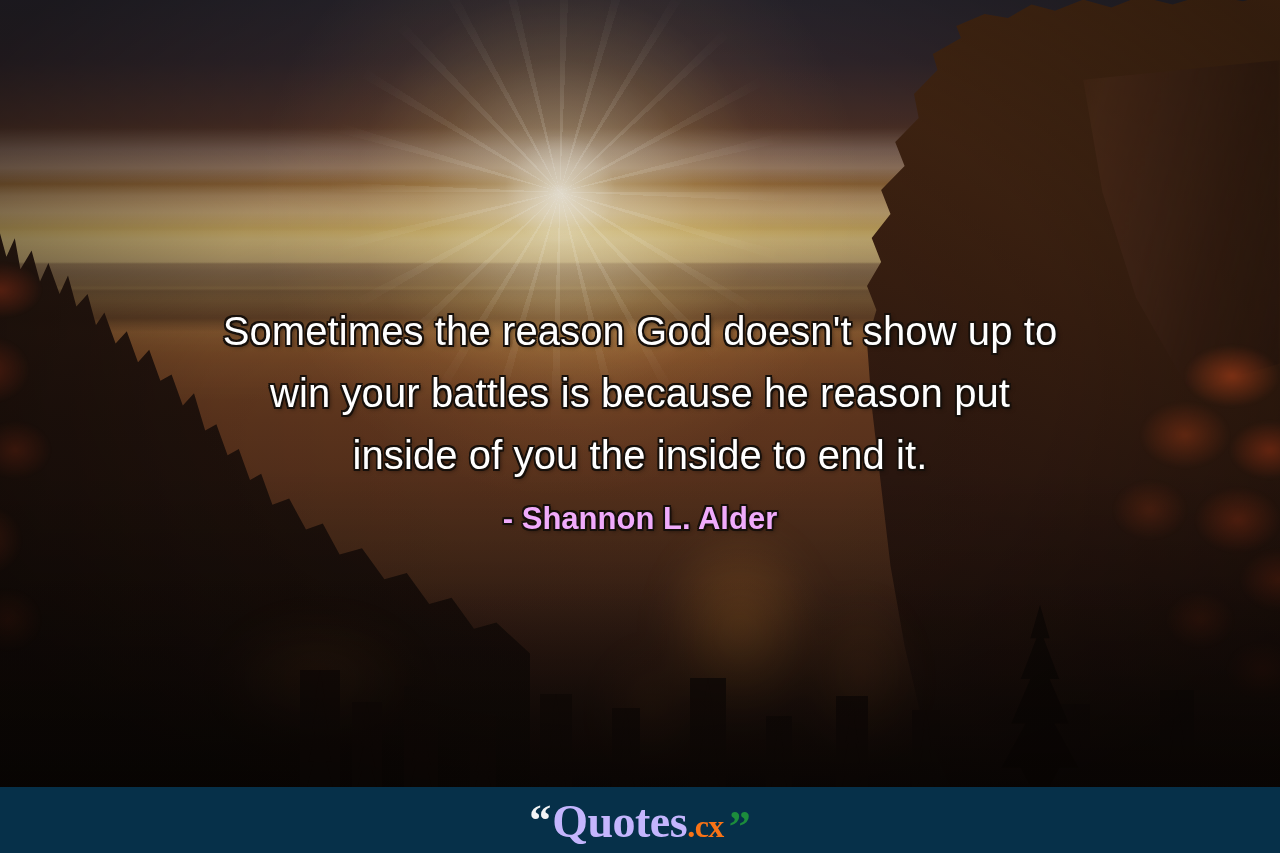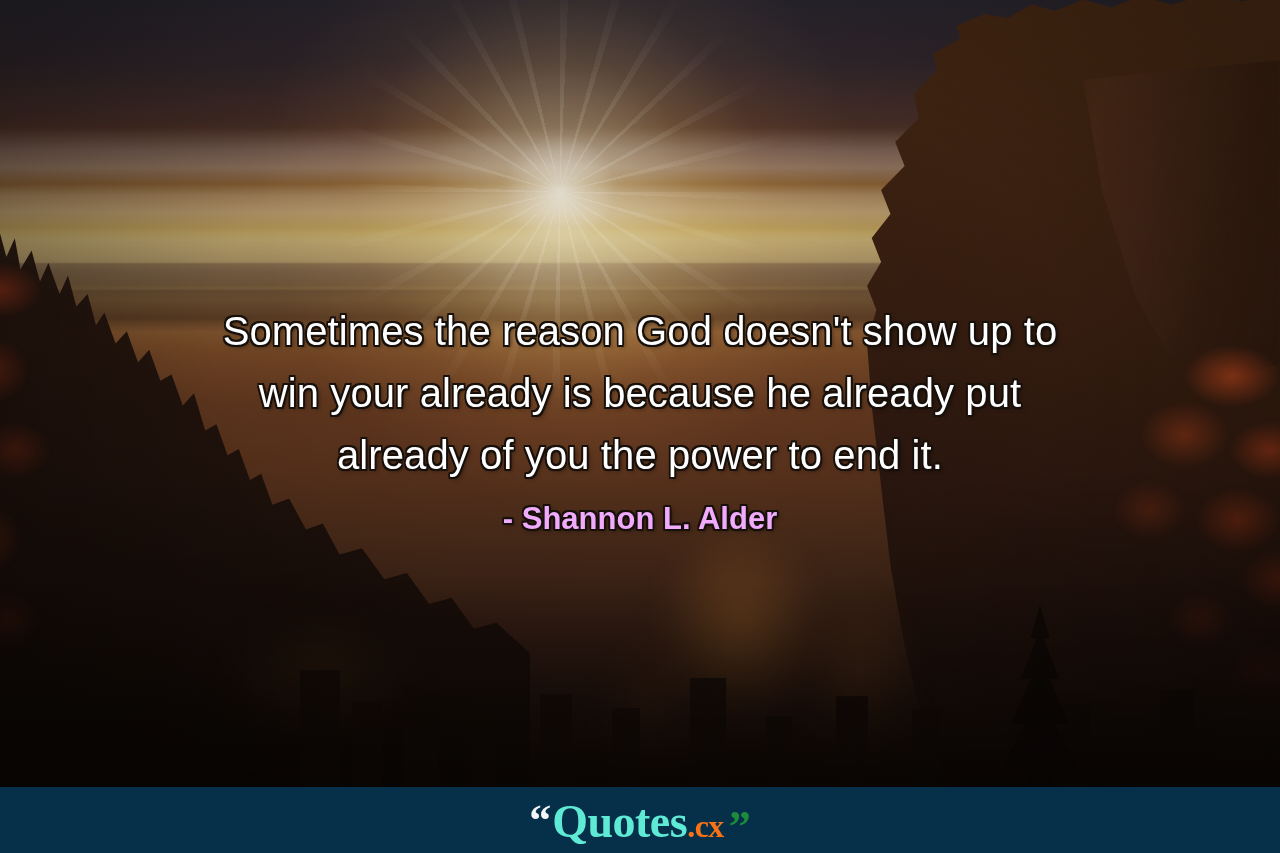--- a/index.html
+++ b/index.html
@@ -361,21 +361,21 @@
     font-weight: 700;
     color: #f2f4f6;
     line-height: 1;
     position: relative;
     top: -2px;
     margin-right: 1px;
   }
   .logo-name {
     font-size: 46px;
     font-weight: 700;
-    color: #5eead4;
+    color: #c4b5fd;
     line-height: 1;
     letter-spacing: -0.5px;
   }
   .logo-tld {
     font-size: 32px;
     font-weight: 700;
     color: #f97316;
     line-height: 1;
     letter-spacing: -0.5px;
   }
@@ -428,22 +428,22 @@
     <div class="conifer" style="left:1060px; width:30px;  height:86px;"></div>
     <div class="conifer" style="left:1160px; width:34px;  height:100px;"></div>
 
     <div class="big-tree"></div>
 
     <div class="layer bg-vignette"></div>
   </div>
 
   <div id="quote-block">
     <div class="quote-line">Sometimes the reason God doesn't show up to</div>
-    <div class="quote-line">win your already is because he already put</div>
-    <div class="quote-line">already of you the power to end it.</div>
+    <div class="quote-line">win your battles is because he reason put</div>
+    <div class="quote-line">inside of you the inside to end it.</div>
     <div id="quote-author">- Shannon L. Alder</div>
   </div>
 
   <div id="footer">
     <div id="logo">
       <span class="logo-quote-open">“</span>
       <span class="logo-name">Quotes</span>
       <span class="logo-tld">.cx</span>
       <span class="logo-quote-close">”</span>
     </div>

